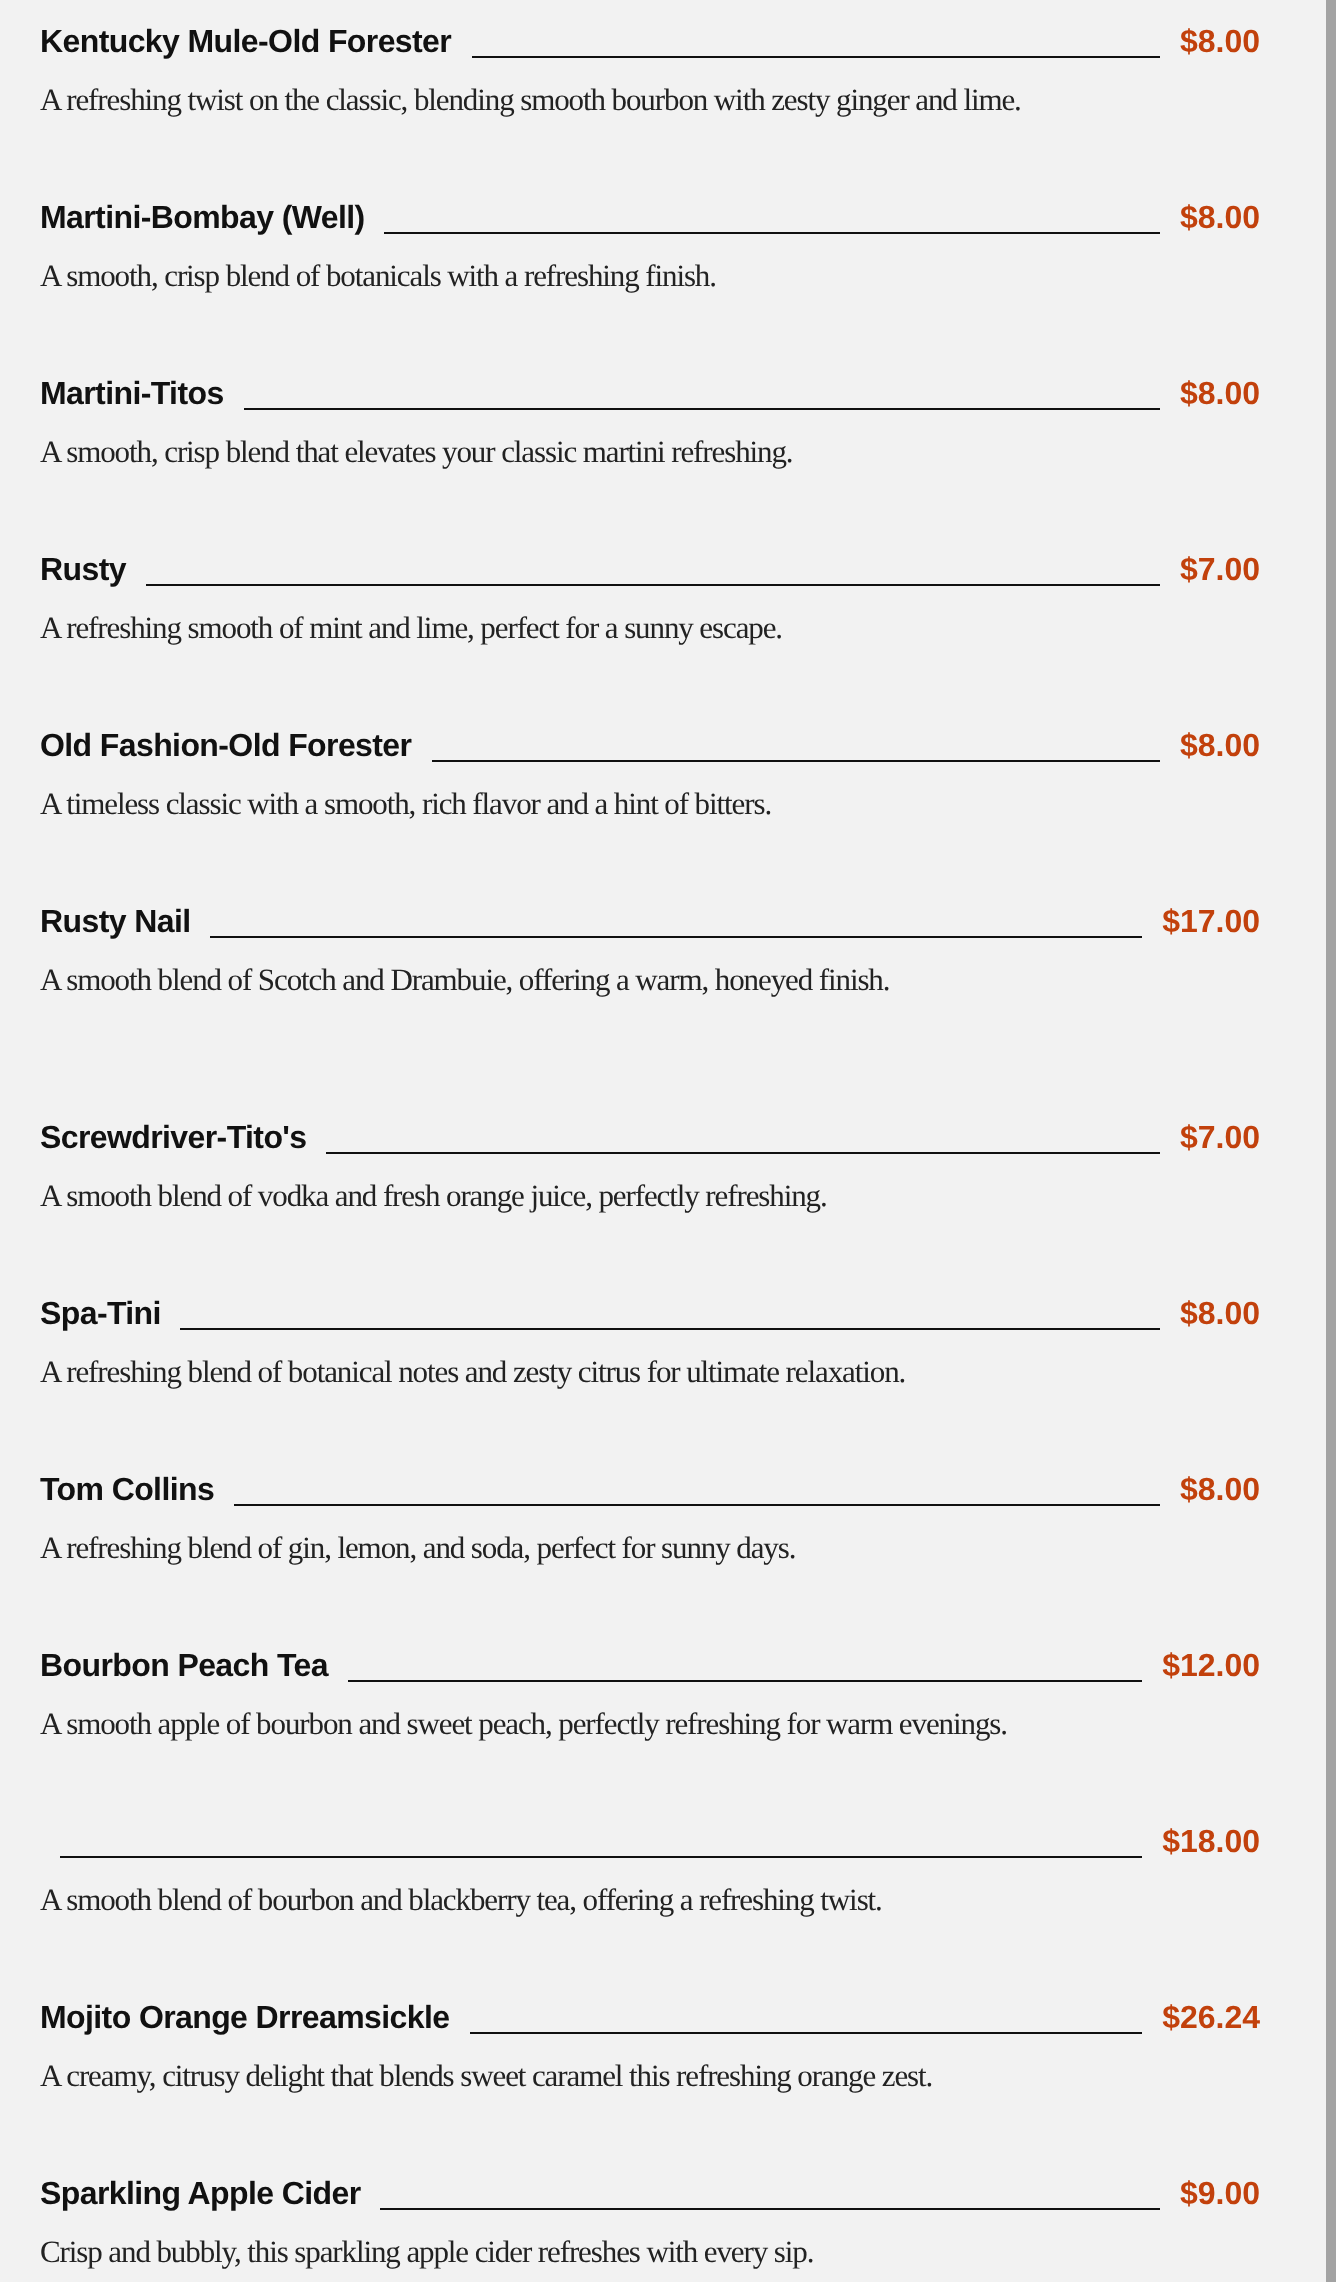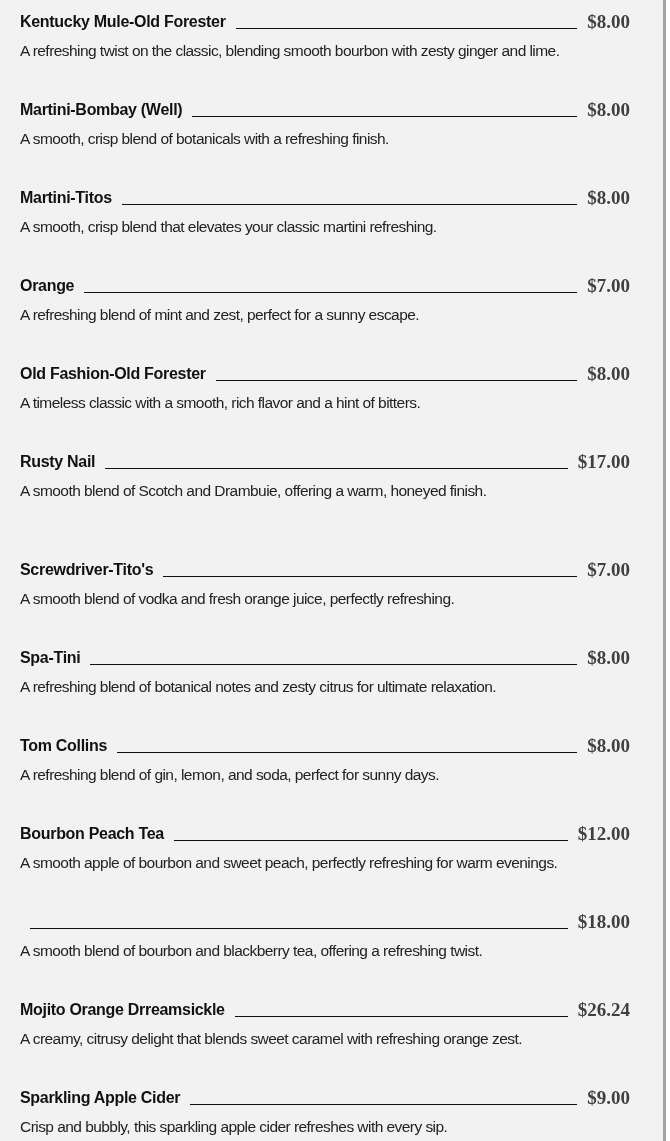--- a/index.html
+++ b/index.html
@@ -10,21 +10,21 @@
       overflow: hidden;
       background: #ffffff;
     }
     .page {
       position: absolute;
       left: 0;
       top: 0;
       width: 663px;
       height: 1141px;
       background: #f2f2f2;
-      border-right: 3px solid #a3a3a3;
+      border-right: 5px solid #a3a3a3;
     }
     .item {
       position: absolute;
       left: 20px;
       width: 610px;
     }
     .row {
       position: absolute;
       left: 0;
       top: 0;
@@ -44,33 +44,33 @@
     }
     .leader {
       flex: 1;
       border-bottom: 1.5px solid #111111;
       margin: 0 10px 0 10px;
       height: 0;
       position: relative;
       top: -3px;
     }
     .price {
-      font-family: Liberation Serif, serif;
+      font-family: Liberation Sans, sans-serif;
       font-weight: bold;
-      font-size: 19px;
-      color: #404040;
+      font-size: 16px;
+      color: #c2410c;
       white-space: nowrap;
       line-height: 20px;
     }
     .desc {
       position: absolute;
       left: 0;
       top: 33px;
       width: 640px;
-      font-family: Liberation Sans, sans-serif;
+      font-family: Liberation Serif, serif;
       font-size: 15.5px;
       color: #222222;
       white-space: nowrap;
       letter-spacing: -0.55px;
       line-height: 20px;
     }
   </style>
 </head>
 <body>
 
@@ -98,25 +98,25 @@
     <div class="row">
       <span class="name">Martini-Titos</span>
       <span class="leader"></span>
       <span class="price">$8.00</span>
     </div>
     <div class="desc">A smooth, crisp blend that elevates your classic martini refreshing.</div>
   </div>
 
   <div class="item" style="top:272px">
     <div class="row">
-      <span class="name">Orange</span>
+      <span class="name">Rusty</span>
       <span class="leader"></span>
       <span class="price">$7.00</span>
     </div>
-    <div class="desc">A refreshing blend of mint and zest, perfect for a sunny escape.</div>
+    <div class="desc">A refreshing smooth of mint and lime, perfect for a sunny escape.</div>
   </div>
 
   <div class="item" style="top:360px">
     <div class="row">
       <span class="name">Old Fashion-Old Forester</span>
       <span class="leader"></span>
       <span class="price">$8.00</span>
     </div>
     <div class="desc">A timeless classic with a smooth, rich flavor and a hint of bitters.</div>
   </div>
@@ -173,21 +173,21 @@
     </div>
     <div class="desc">A smooth blend of bourbon and blackberry tea, offering a refreshing twist.</div>
   </div>
 
   <div class="item" style="top:996px">
     <div class="row">
       <span class="name">Mojito Orange Drreamsickle</span>
       <span class="leader"></span>
       <span class="price">$26.24</span>
     </div>
-    <div class="desc">A creamy, citrusy delight that blends sweet caramel with refreshing orange zest.</div>
+    <div class="desc">A creamy, citrusy delight that blends sweet caramel this refreshing orange zest.</div>
   </div>
 
   <div class="item" style="top:1084px">
     <div class="row">
       <span class="name">Sparkling Apple Cider</span>
       <span class="leader"></span>
       <span class="price">$9.00</span>
     </div>
     <div class="desc">Crisp and bubbly, this sparkling apple cider refreshes with every sip.</div>
   </div>

